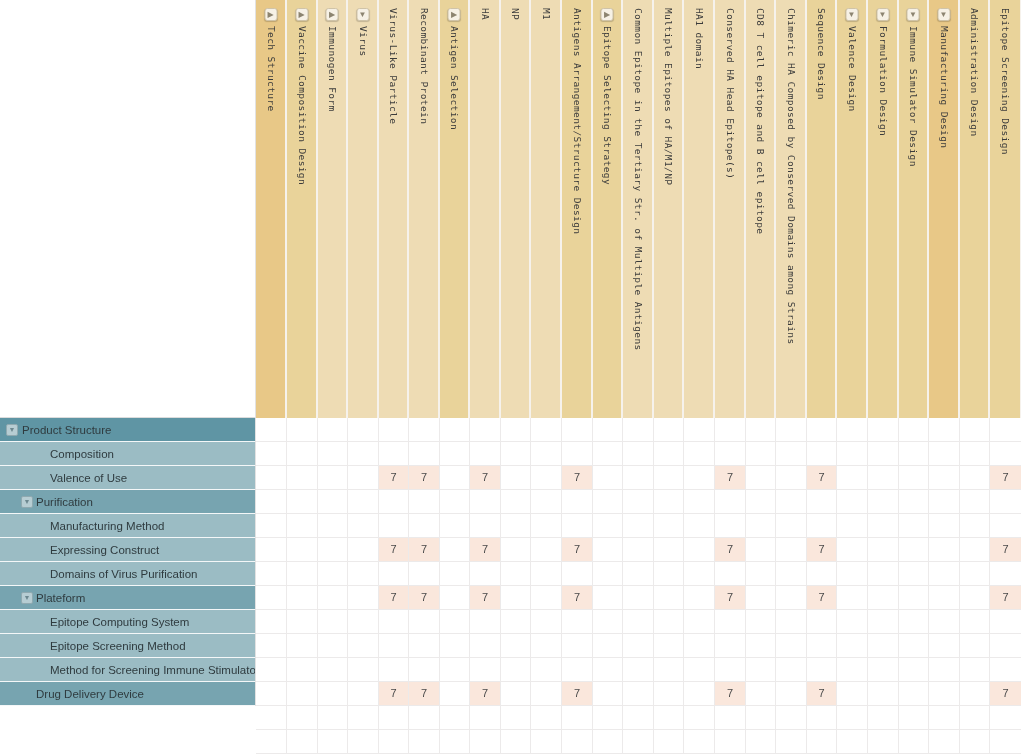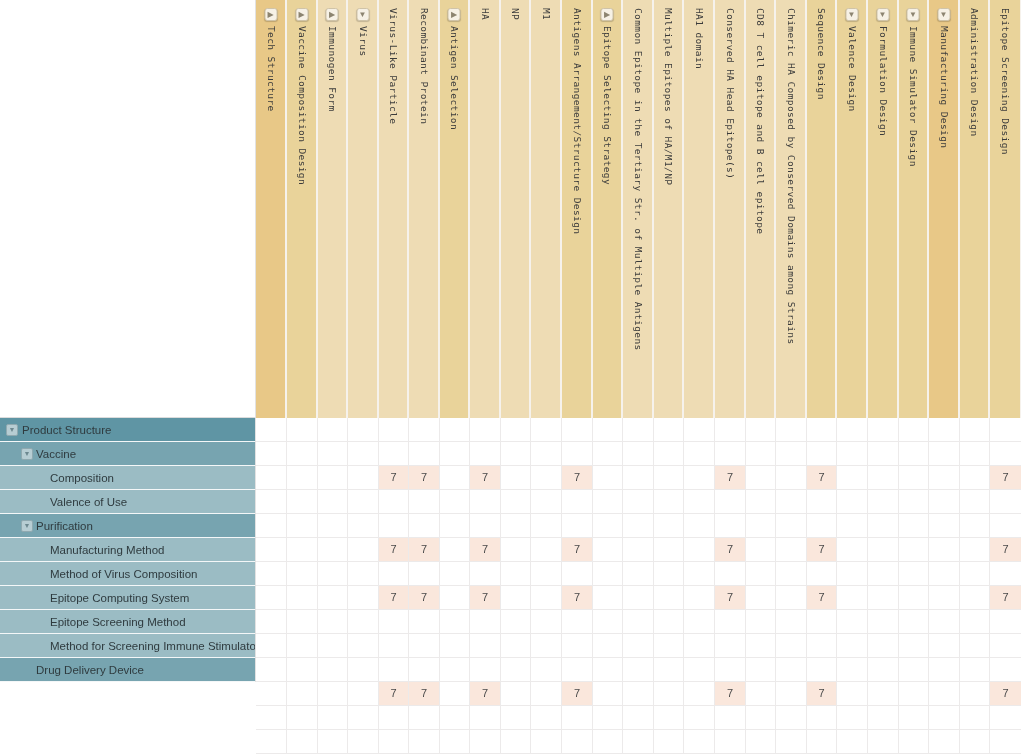--- a/index.html
+++ b/index.html
@@ -230,26 +230,27 @@
       <div class="colh lvl2 no-btn" style="width: 30px;">
         <div class="colh-label">Administration Design</div>
       </div>
       <div class="colh lvl2 no-btn" style="width: 32px;">
         <div class="colh-label">Epitope Screening Design</div>
       </div>
     </div>
 
   <div class="rowheader" id="rowheader">
       <div class="rowh d1"><span class="tw">▼</span><span>Product Structure</span></div>
-      <div class="rowh d2"><span class="tw">▼</span><span>Vaccine</span></div>
       <div class="rowh d3"><span>Composition</span></div>
       <div class="rowh d3"><span>Valence of Use</span></div>
       <div class="rowh d2"><span class="tw">▼</span><span>Purification</span></div>
       <div class="rowh d3"><span>Manufacturing Method</span></div>
-      <div class="rowh d3"><span>Method of Virus Composition</span></div>
+      <div class="rowh d3"><span>Expressing Construct</span></div>
+      <div class="rowh d3"><span>Domains of Virus Purification</span></div>
+      <div class="rowh d2"><span class="tw">▼</span><span>Plateform</span></div>
       <div class="rowh d3"><span>Epitope Computing System</span></div>
       <div class="rowh d3"><span>Epitope Screening Method</span></div>
       <div class="rowh d3"><span>Method for Screening Immune Stimulator</span></div>
       <div class="rowh d2"><span>Drug Delivery Device</span></div>
     </div>
 
   <div class="gridbody" id="gridbody">
       <div class="grow">
         <div class="gcell" style="width: 31px;"></div>
         <div class="gcell" style="width: 31px;"></div>

